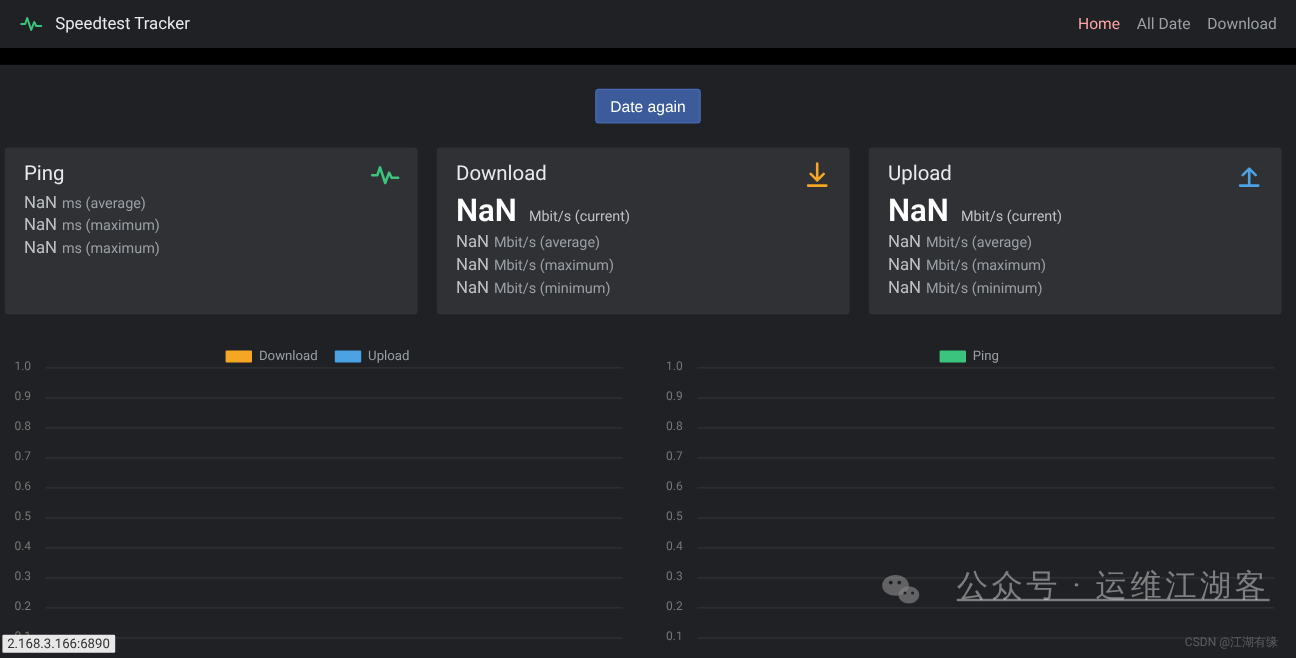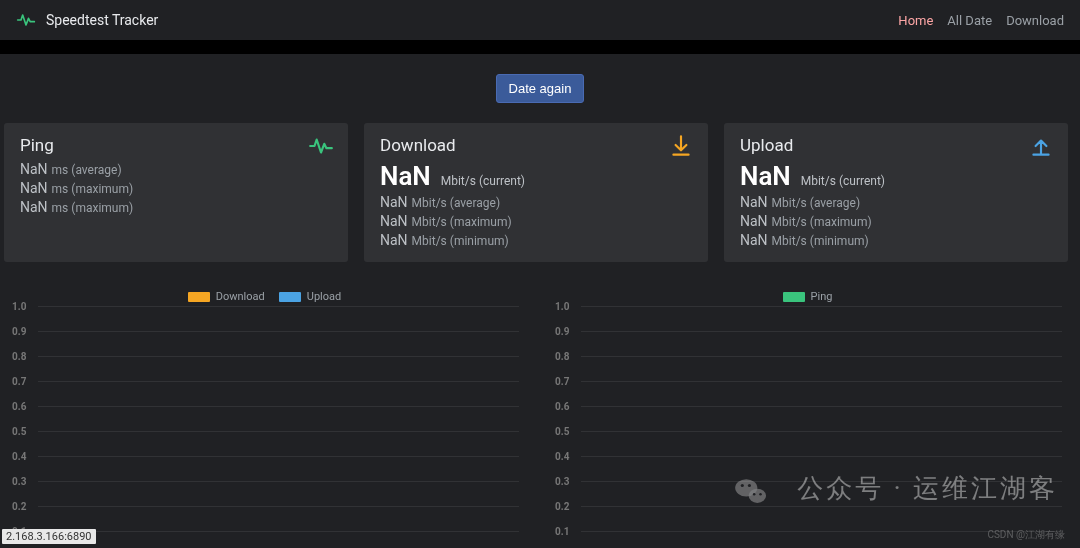--- a/index.html
+++ b/index.html
@@ -91,39 +91,39 @@
       position: absolute;
       left: 0; right: 0;
       border-top: 1px solid rgba(255,255,255,0.08);
     }
     .ylabel {
       position: absolute;
       left: -26px;
       font-size: 10px;
       color: #777;
       transform: translateY(-50%);
-      font-weight: bold;
     }
     
     .status {
       position: absolute;
       bottom: 4px; left: 2px;
       background: #e8e8e8;
       color: #333;
       font-size: 11px;
       padding: 1px 4px;
       border-radius: 1px;
     }
     
     .overlay-txt {
       position: absolute;
       right: 22px; bottom: 42px;
       color: rgba(255,255,255,0.42);
       font-size: 26px;
       letter-spacing: 3px;
+      text-decoration: underline;
     }
     .csdn {
       position: absolute;
       right: 15px; bottom: 6px;
       color: rgba(200,200,200,0.35);
       font-size: 10px;
     }
     .wechat-icon {
       position: absolute;
       right: 310px;

